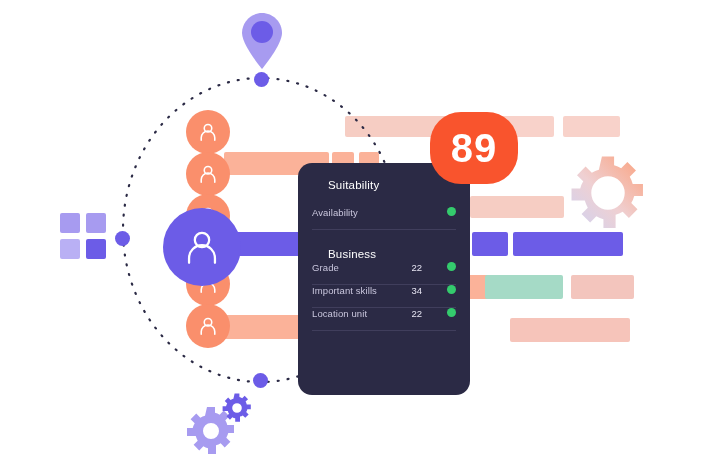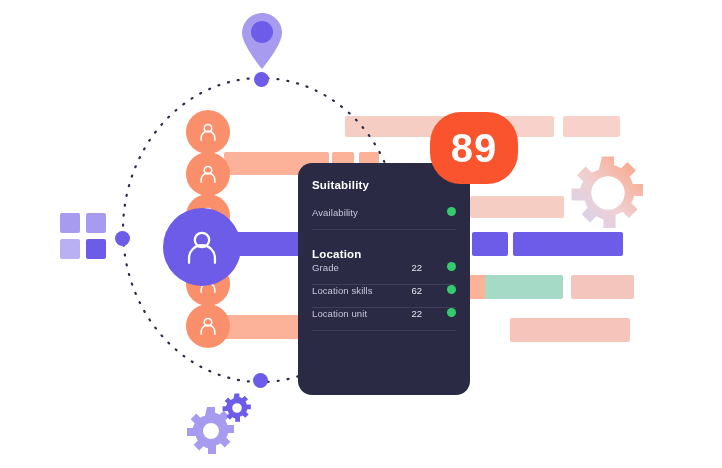--- a/index.html
+++ b/index.html
@@ -76,23 +76,23 @@
     height: 232px;
     background: #2b2a45;
     border-radius: 14px;
     box-sizing: border-box;
     padding: 16px 14px 0 14px;
     overflow: hidden;
   }
   .panel-title {
     color: #ffffff;
     font-size: 11.5px;
-    font-weight: 700;
+    font-weight: 400;
     letter-spacing: .2px;
-    margin: 0 0 2px 0;
+    margin: 0 0 2px 16px;
   }
   .panel-title.second { margin-top: 18px; }
 
   .row {
     display: flex;
     align-items: flex-start;
     height: 23px;
     border-bottom: 1px solid #403e5c;
     box-sizing: border-box;
   }
@@ -230,31 +230,31 @@
     <div class="panel-title">Suitability</div>
 
     <div class="spacer-row"></div>
 
     <div class="row">
       <span class="row-label">Availability</span>
       <span class="row-value"></span>
       <span class="dot" style="background:#34cb6d;"></span>
     </div>
 
-    <div class="panel-title second">Location</div>
+    <div class="panel-title second">Business</div>
 
     <div class="row">
       <span class="row-label">Grade</span>
       <span class="row-value">22</span>
       <span class="dot" style="background:#34cb6d;"></span>
     </div>
 
     <div class="row">
-      <span class="row-label">Location skills</span>
-      <span class="row-value">62</span>
+      <span class="row-label">Important skills</span>
+      <span class="row-value">34</span>
       <span class="dot" style="background:#34cb6d;"></span>
     </div>
 
 
     <div class="row">
       <span class="row-label">Location unit</span>
       <span class="row-value">22</span>
       <span class="dot" style="background:#34cb6d;"></span>
     </div>
 

